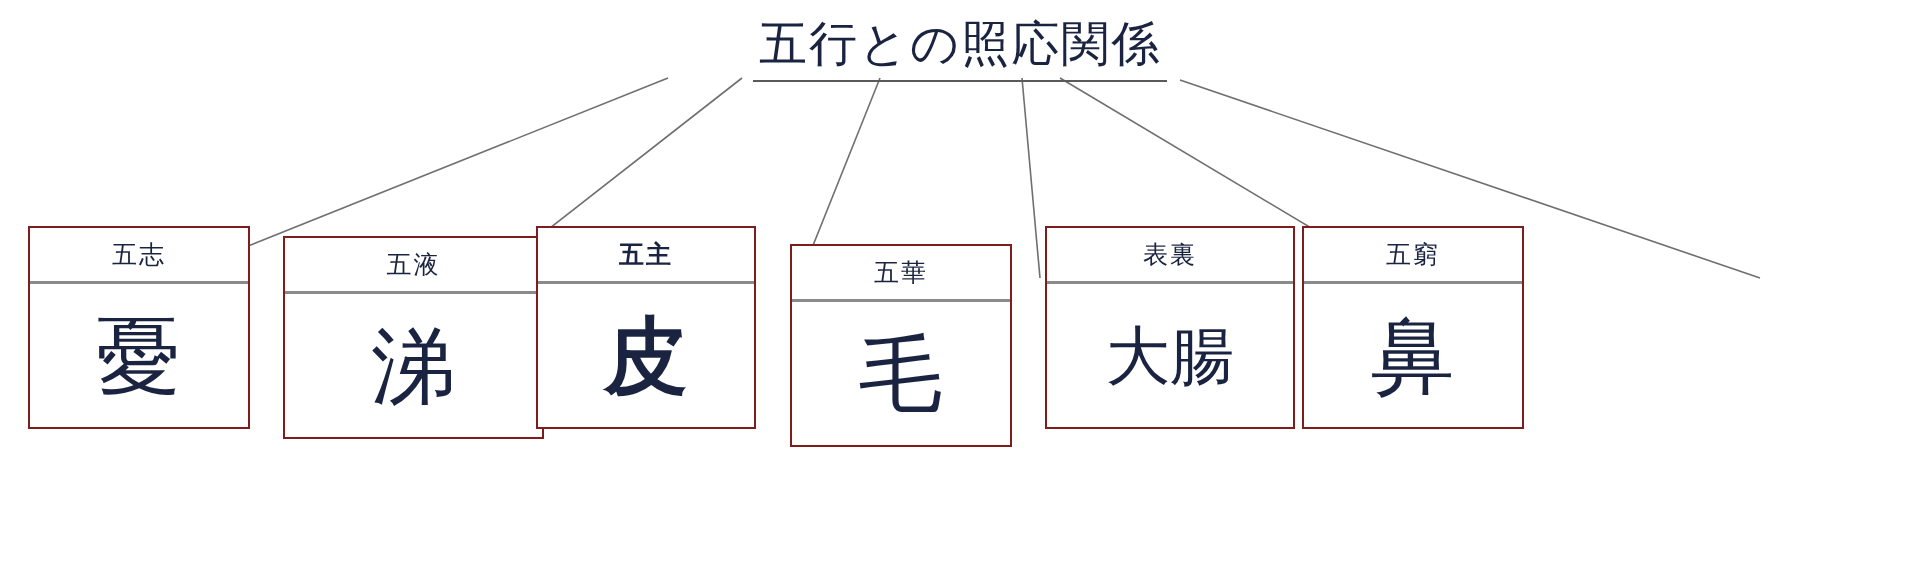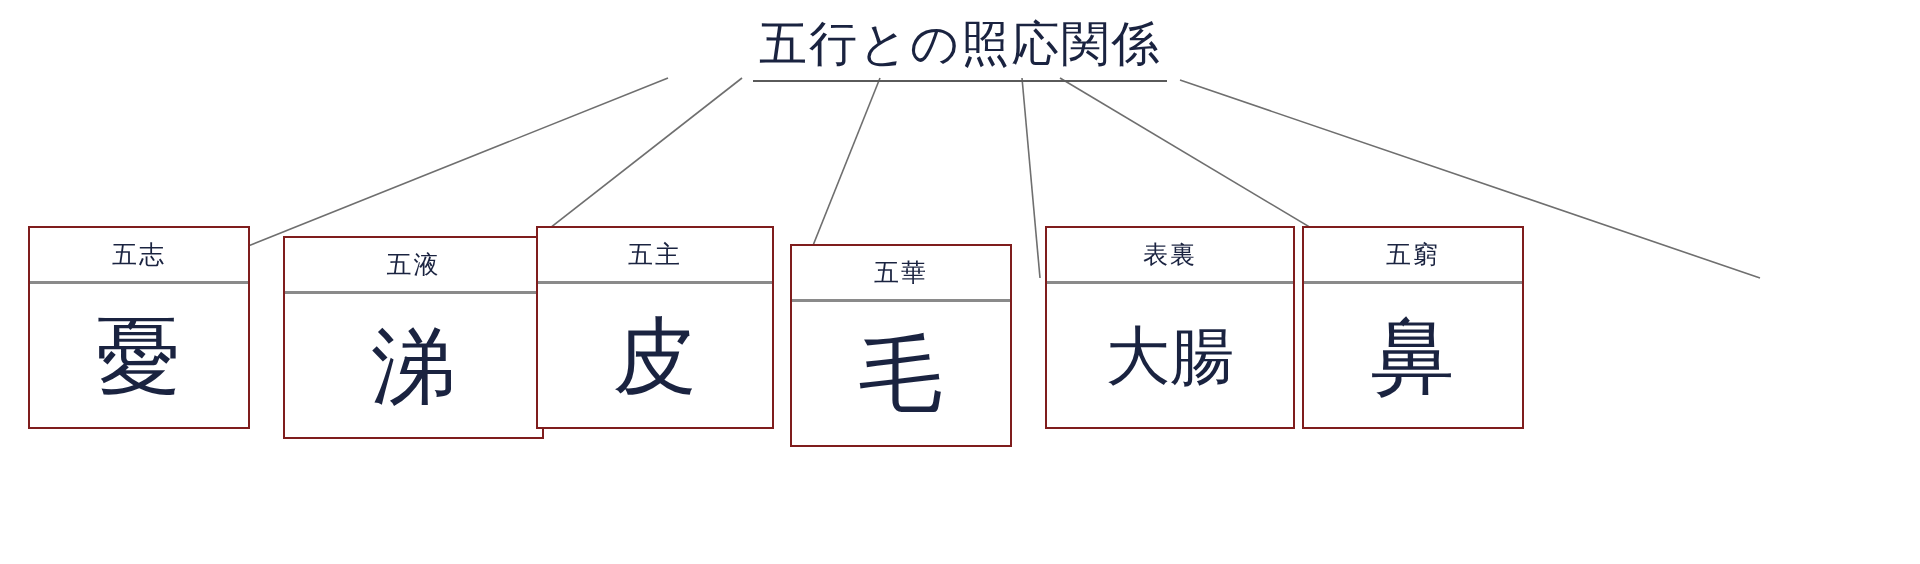--- a/index.html
+++ b/index.html
@@ -105,21 +105,21 @@
   <div class="node-box" style="left:28px; top:226px; width:222px;">
     <div class="node-head">五志</div>
     <div class="node-body">憂</div>
   </div>
 
   <div class="node-box" style="left:283px; top:236px; width:261px;">
     <div class="node-head">五液</div>
     <div class="node-body">涕</div>
   </div>
 
-  <div class="node-box" style="left:536px; top:226px; width:238px;">
+  <div class="node-box" style="left:536px; top:226px; width:220px;font-weight:bold;">
     <div class="node-head">五主</div>
     <div class="node-body">皮</div>
   </div>
 
   <div class="node-box" style="left:790px; top:226px; width:222px;margin-top:18px;">
     <div class="node-head">五華</div>
     <div class="node-body">毛</div>
   </div>
 
   <div class="node-box" style="left:1045px; top:226px; width:250px;">

